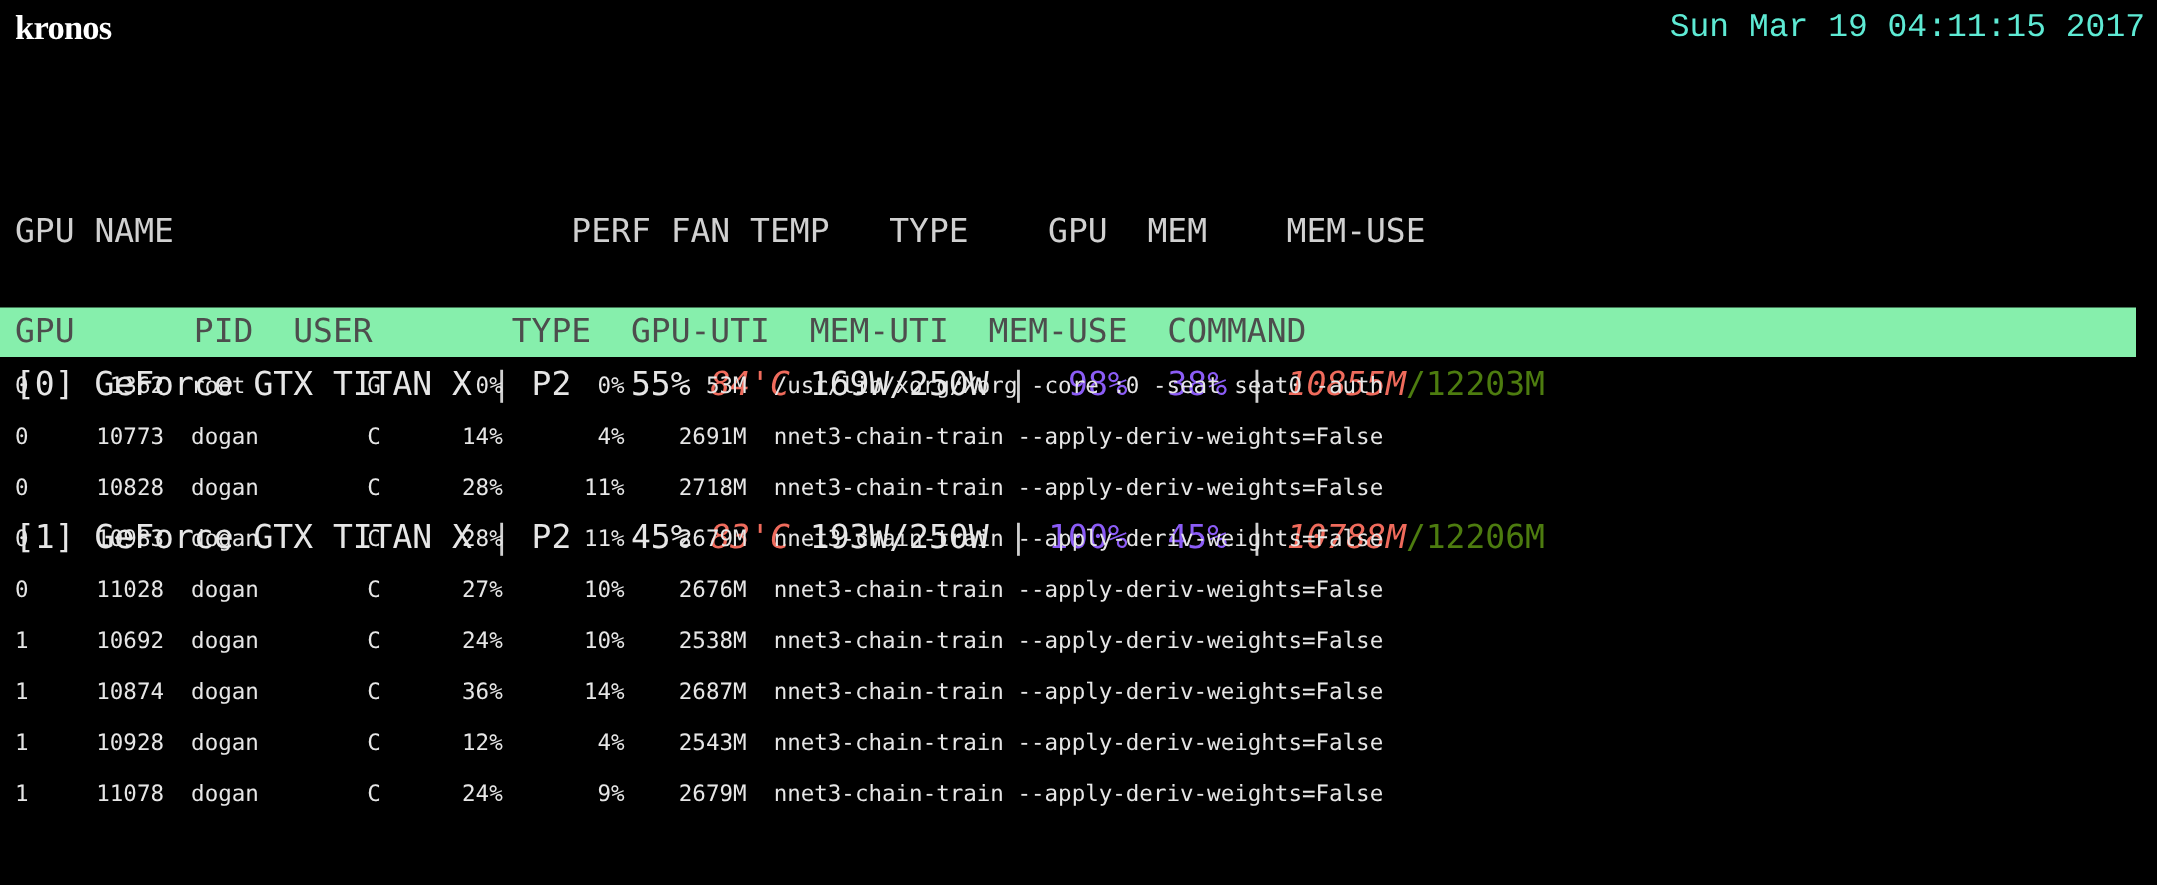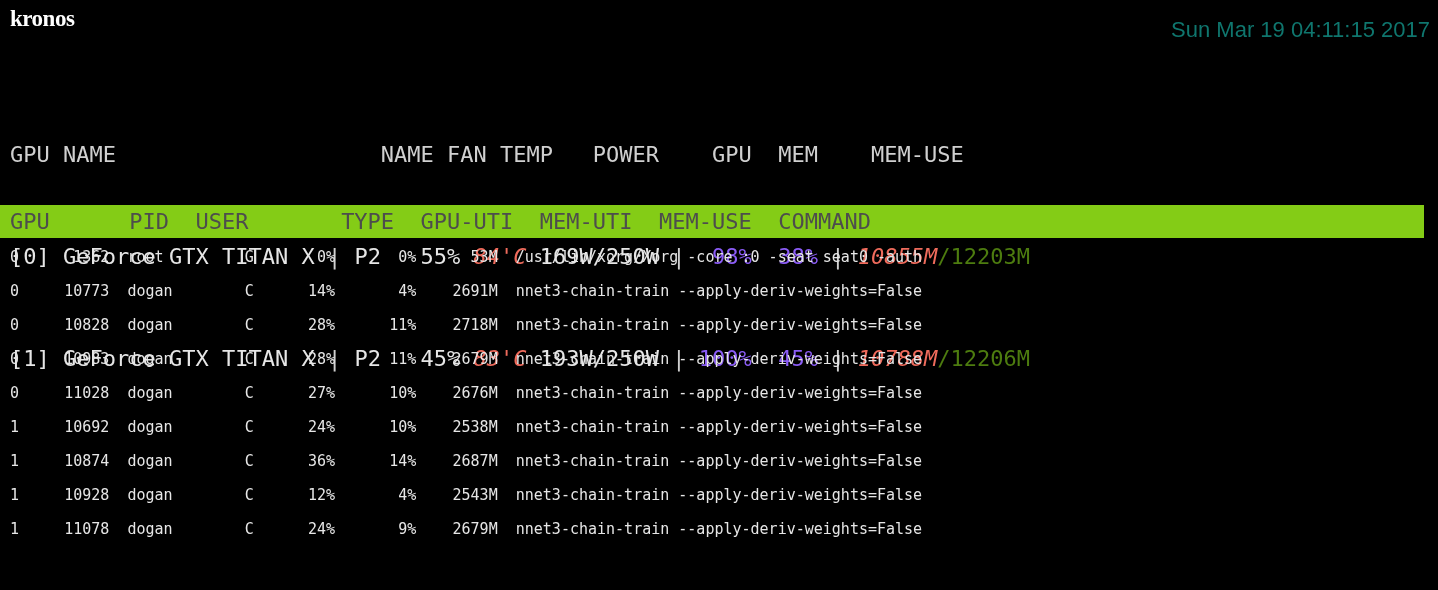--- a/index.html
+++ b/index.html
@@ -39,24 +39,24 @@
     top: 0px;
     font-family: Liberation Serif, serif;
     font-weight: bold;
     font-size: 23px;
     color: #ffffff;
     letter-spacing: -0.5px;
   }
   .timestamp {
     position: absolute;
     right: 8px;
-    top: 11px;
-    color: #0f766e;
+    top: 0px;
+    color: #5eead4;
     font-size: 22px;
-    font-family: Liberation Sans, sans-serif;
+    font-family: Liberation Mono, monospace;
   }
 
   
   .gpu-block {
     position: absolute;
     left: 10px;
     top: 70px;
   }
   .gpu-line {
     height: 34px;
@@ -72,21 +72,21 @@
   .c-sep      { color: #d0d0d0; }
 
   
   .proc-header {
     position: absolute;
     left: 0px;
     top: 205px;
     width: 1424px;
     height: 33px;
     line-height: 33px;
-    background: #84cc16;
+    background: #86efac;
     color: #4d4d4d;
     font-size: 22px;
     white-space: pre;
   }
   .proc-header .pad { padding-left: 10px; }
 
   .proc-body {
     position: absolute;
     left: 10px;
     top: 240px;
@@ -103,21 +103,21 @@
 <body>
 
 <div class="terminal">
 
   <div class="topbar">
     <span class="hostname">kronos</span>
     <span class="timestamp">Sun Mar 19 04:11:15 2017</span>
   </div>
 
   <div class="gpu-block">
-    <div class="gpu-line"><span class="c-head">GPU NAME                    NAME FAN TEMP   POWER    GPU  MEM    MEM-USE</span></div>
+    <div class="gpu-line"><span class="c-head">GPU NAME                    PERF FAN TEMP   TYPE    GPU  MEM    MEM-USE</span></div>
     <div class="gpu-line" id="gpu-row-0"><span class="c-white">[0] GeForce GTX TITAN X </span><span class="c-sep">| </span><span class="c-white">P2  </span><span class="c-white"> 55% </span><span class="c-red">84'C </span><span class="c-white">169W/250W </span><span class="c-sep">| </span><span class="c-green"> 98% </span><span class="c-green"> 38% </span><span class="c-sep">| </span><span class="c-red">10855M</span><span class="c-cream">/12203M</span></div>
     <div class="gpu-line" id="gpu-row-1"><span class="c-white">[1] GeForce GTX TITAN X </span><span class="c-sep">| </span><span class="c-white">P2  </span><span class="c-white"> 45% </span><span class="c-red">83'C </span><span class="c-white">193W/250W </span><span class="c-sep">| </span><span class="c-green">100% </span><span class="c-green"> 45% </span><span class="c-sep">| </span><span class="c-red">10788M</span><span class="c-cream">/12206M</span></div>
   </div>
 
   <div class="proc-header"><span class="pad">GPU      PID  USER       TYPE  GPU-UTI  MEM-UTI  MEM-USE  COMMAND</span></div>
 
   <div class="proc-body" id="proc-body"><div class="proc-line"><span class="c-white">0  </span><span class="c-white">    1362  </span><span class="c-white">root       </span><span class="c-white">  G  </span><span class="c-white">     0%  </span><span class="c-white">     0%  </span><span class="c-white">    53M  </span><span class="c-white">/usr/lib/xorg/Xorg -core :0 -seat seat0 -auth</span></div><div class="proc-line"><span class="c-white">0  </span><span class="c-white">   10773  </span><span class="c-white">dogan      </span><span class="c-white">  C  </span><span class="c-white">    14%  </span><span class="c-white">     4%  </span><span class="c-white">  2691M  </span><span class="c-white">nnet3-chain-train --apply-deriv-weights=False</span></div><div class="proc-line"><span class="c-white">0  </span><span class="c-white">   10828  </span><span class="c-white">dogan      </span><span class="c-white">  C  </span><span class="c-white">    28%  </span><span class="c-white">    11%  </span><span class="c-white">  2718M  </span><span class="c-white">nnet3-chain-train --apply-deriv-weights=False</span></div><div class="proc-line"><span class="c-white">0  </span><span class="c-white">   10983  </span><span class="c-white">dogan      </span><span class="c-white">  C  </span><span class="c-white">    28%  </span><span class="c-white">    11%  </span><span class="c-white">  2679M  </span><span class="c-white">nnet3-chain-train --apply-deriv-weights=False</span></div><div class="proc-line"><span class="c-white">0  </span><span class="c-white">   11028  </span><span class="c-white">dogan      </span><span class="c-white">  C  </span><span class="c-white">    27%  </span><span class="c-white">    10%  </span><span class="c-white">  2676M  </span><span class="c-white">nnet3-chain-train --apply-deriv-weights=False</span></div><div class="proc-line"><span class="c-white">1  </span><span class="c-white">   10692  </span><span class="c-white">dogan      </span><span class="c-white">  C  </span><span class="c-white">    24%  </span><span class="c-white">    10%  </span><span class="c-white">  2538M  </span><span class="c-white">nnet3-chain-train --apply-deriv-weights=False</span></div><div class="proc-line"><span class="c-white">1  </span><span class="c-white">   10874  </span><span class="c-white">dogan      </span><span class="c-white">  C  </span><span class="c-white">    36%  </span><span class="c-white">    14%  </span><span class="c-white">  2687M  </span><span class="c-white">nnet3-chain-train --apply-deriv-weights=False</span></div><div class="proc-line"><span class="c-white">1  </span><span class="c-white">   10928  </span><span class="c-white">dogan      </span><span class="c-white">  C  </span><span class="c-white">    12%  </span><span class="c-white">     4%  </span><span class="c-white">  2543M  </span><span class="c-white">nnet3-chain-train --apply-deriv-weights=False</span></div><div class="proc-line"><span class="c-white">1  </span><span class="c-white">   11078  </span><span class="c-white">dogan      </span><span class="c-white">  C  </span><span class="c-white">    24%  </span><span class="c-white">     9%  </span><span class="c-white">  2679M  </span><span class="c-white">nnet3-chain-train --apply-deriv-weights=False</span></div></div>
 
 </div>
 

